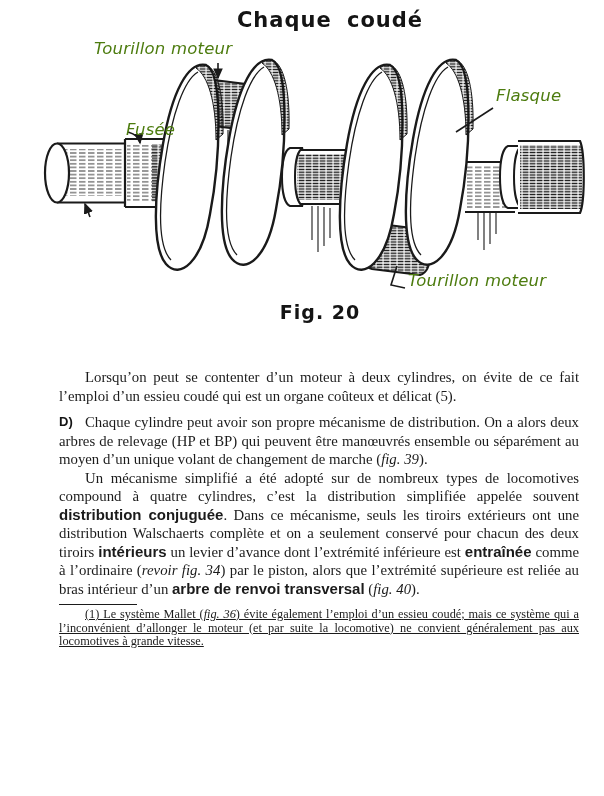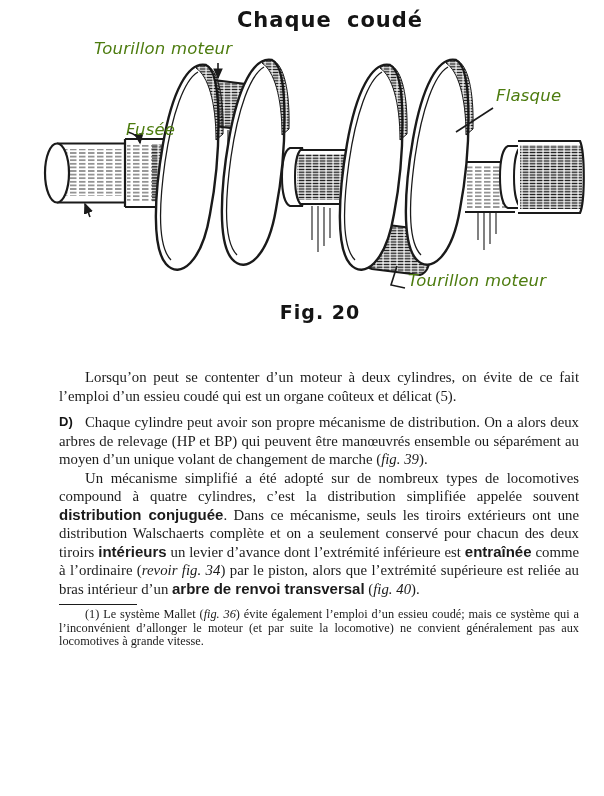--- a/index.html
+++ b/index.html
@@ -26,21 +26,21 @@
   .text-col{position:absolute;left:59px;top:368px;width:520px;
       font-size:14.8px;line-height:18.5px;text-align:justify;color:#1b1b1b;}
   .text-col p{margin:0;text-indent:26px;}
   .b{font-family:"Liberation Sans",sans-serif;font-weight:700;font-size:15px;margin-top:36px;}
   .i{font-style:italic;margin-top:28px;}
   .section-heading{position:relative;margin:8px 0 6px;padding-left:29px;width:470px;
       font-family:"Liberation Sans",sans-serif;font-weight:700;font-size:13px;
       line-height:17px;letter-spacing:1.4px;word-spacing:5px;text-align:left;color:#141414;}
   .section-heading .prefix{position:absolute;left:0;top:0;letter-spacing:0;}
   .footnote-rule{width:78px;border:none;border-top:1.5px solid #1b1b1b;margin:6px 0 3px 0;}
-  .footnote{font-size:12.3px;line-height:13.6px;text-align:justify;text-indent:18px;margin:0;}
+  .footnote{font-size:12.3px;line-height:13.6px;text-align:justify;text-indent:18px;margin:0;text-decoration:underline;}
 </style>
 </head>
 <body>
 
 <div class="page">
 
   <div class="figure-area">
 
     <svg class="figure-svg" width="604" height="345" viewBox="0 0 604 345">
       <defs>

